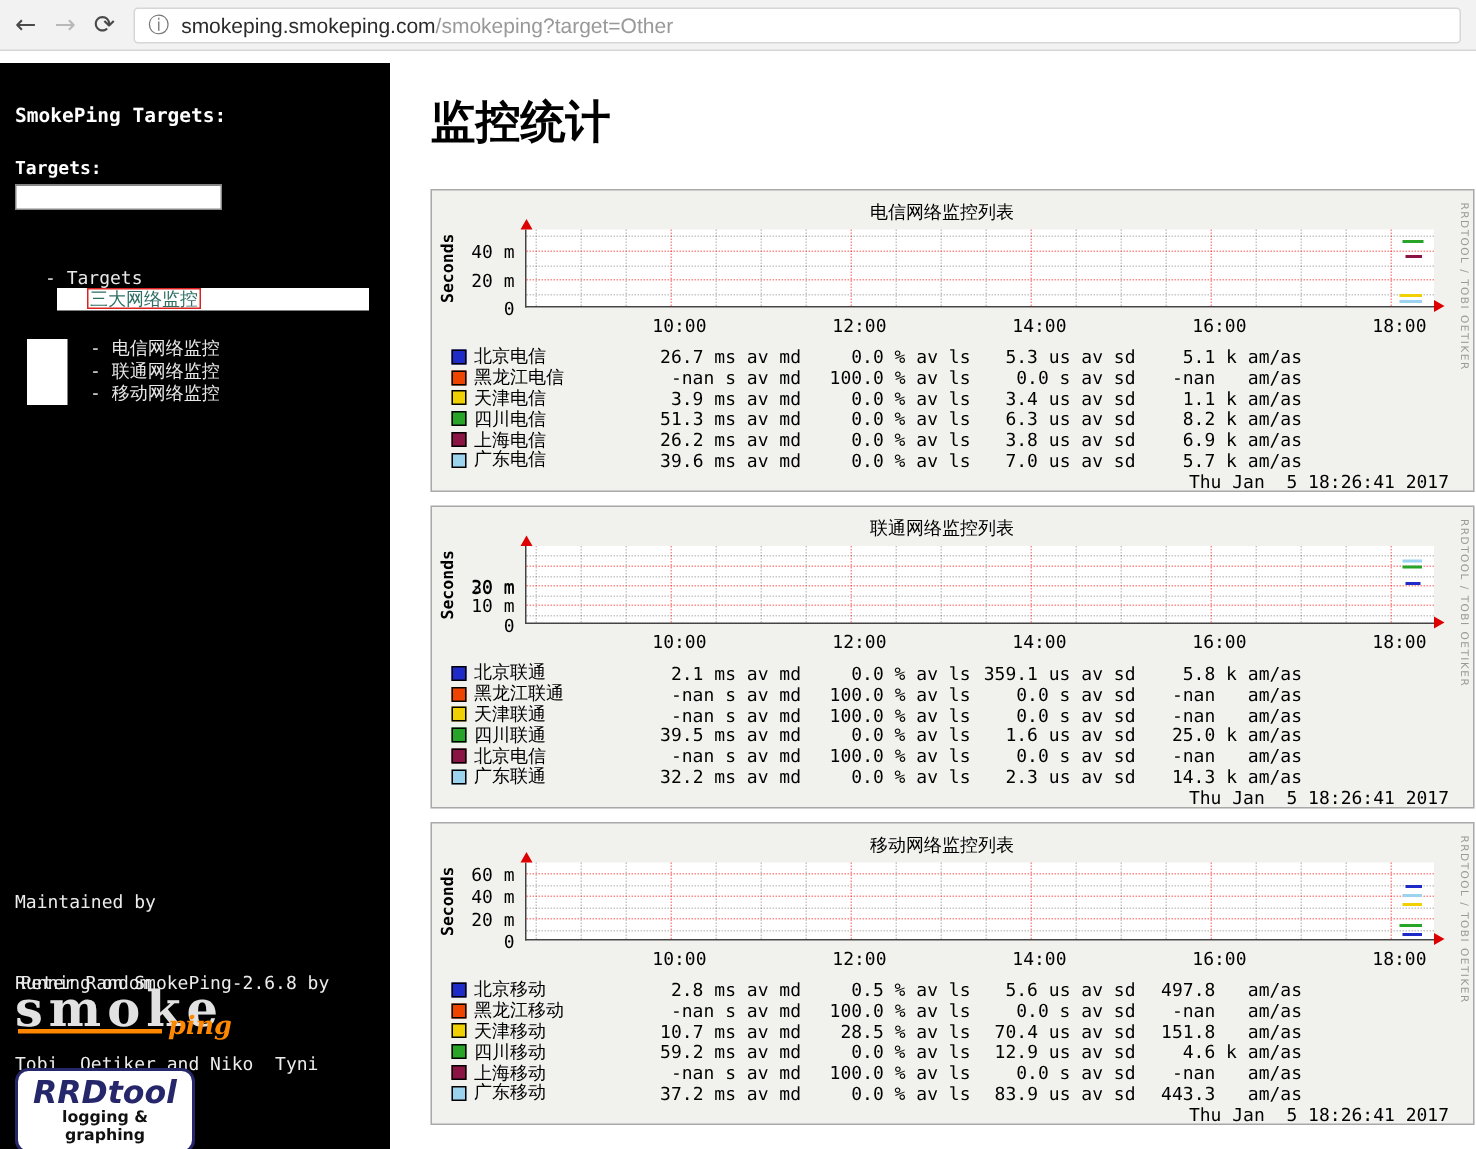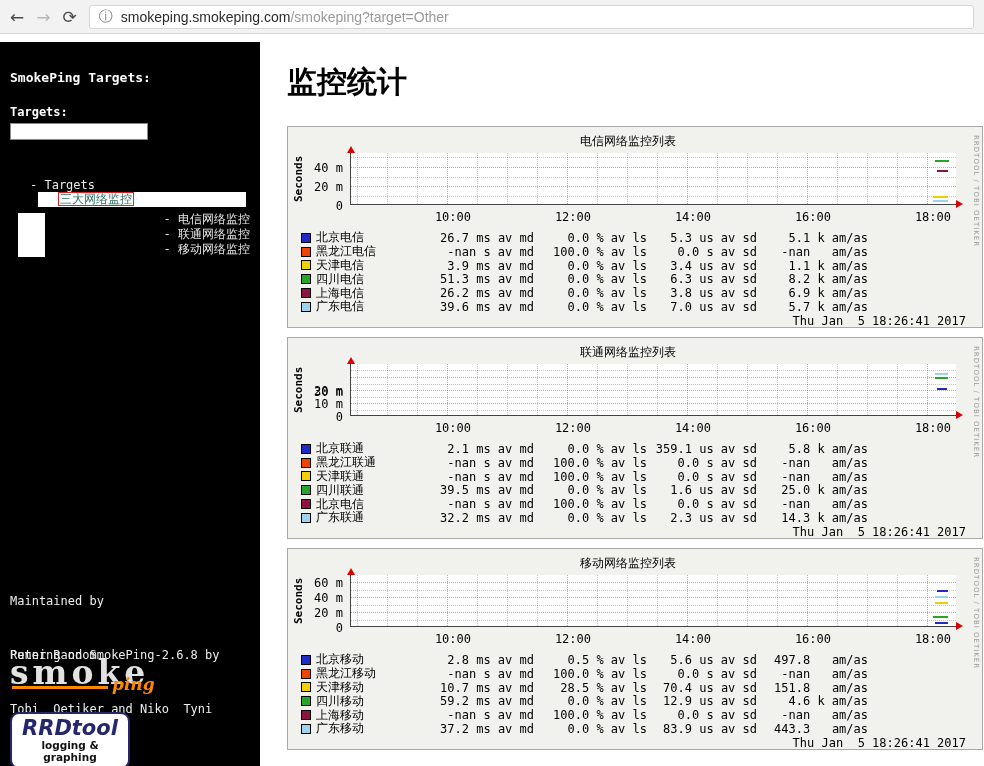--- a/index.html
+++ b/index.html
@@ -26,24 +26,24 @@
              padding:28px 10px 0; position:relative; font-size:12px; flex:none; }
   .sp-title { font-weight:bold; font-size:13px; color:#fff; }
   .filter-label { margin-top:20px; font-weight:bold; color:#fff; }
   .filter-input { margin-top:4px; width:138px; height:17px; border:1px solid #888; background:#fff;
                   display:block; font-size:12px; padding:0 2px; font-family:inherit; }
   .tree { margin-top:38px; }
   .tree-item { margin-left:20px; height:14px; line-height:14px; cursor:pointer; white-space:pre; color:#e8e8e8; }
   .sel-row { margin-left:28px; width:208px; background:#fff; height:15px; display:flex;
              align-items:flex-start; padding-left:20px; cursor:pointer; }
   .sel-text { border:1px solid #d22; color:#2f6f63; font-size:12px; line-height:12px; padding:0 1px; white-space:pre; }
-  .tree-children { position:relative; margin-top:5px;text-align:right; }
+  .tree-children { position:relative; margin-top:18px; }
   .tree-indent-block { position:absolute; left:8px; top:1px; width:27px; height:44px; background:#fff; }
   .tree-child { margin-left:50px; height:15px; line-height:15px; cursor:pointer; white-space:pre; color:#e8e8e8; }
-  .maintained { position:absolute; left:10px; top:514px; line-height:18px; white-space:pre; }
+  .maintained { position:absolute; left:10px; top:514px; line-height:18px; white-space:pre;text-align:center; }
   .running { position:absolute; left:10px; top:568px; line-height:18px; white-space:pre; }
   .smoke-logo { position:absolute; left:10px; top:610px; width:170px; height:48px; cursor:pointer; }
   .smoke-word { font-family:"DejaVu Serif",serif; font-weight:bold; font-size:33px; color:#e2e2e2;
                 letter-spacing:4px; line-height:42px; }
   .smoke-logo::after { content:""; position:absolute; left:2px; top:34px; width:96px; height:3px; background:#f80; }
   .ping-word { position:absolute; left:102px; top:22px; color:#f80; font-style:italic; font-weight:bold;
                font-size:17px; font-family:"DejaVu Serif",serif; }
   .rrd-logo { position:absolute; left:10px; top:670px; width:120px; background:#fff; border:2px solid #26276b;
               border-radius:9px; text-align:center; padding:3px 2px 4px; cursor:pointer; }
   .rrd-title { color:#26276b; font-family:"DejaVu Sans",sans-serif; font-style:italic; font-weight:bold;

